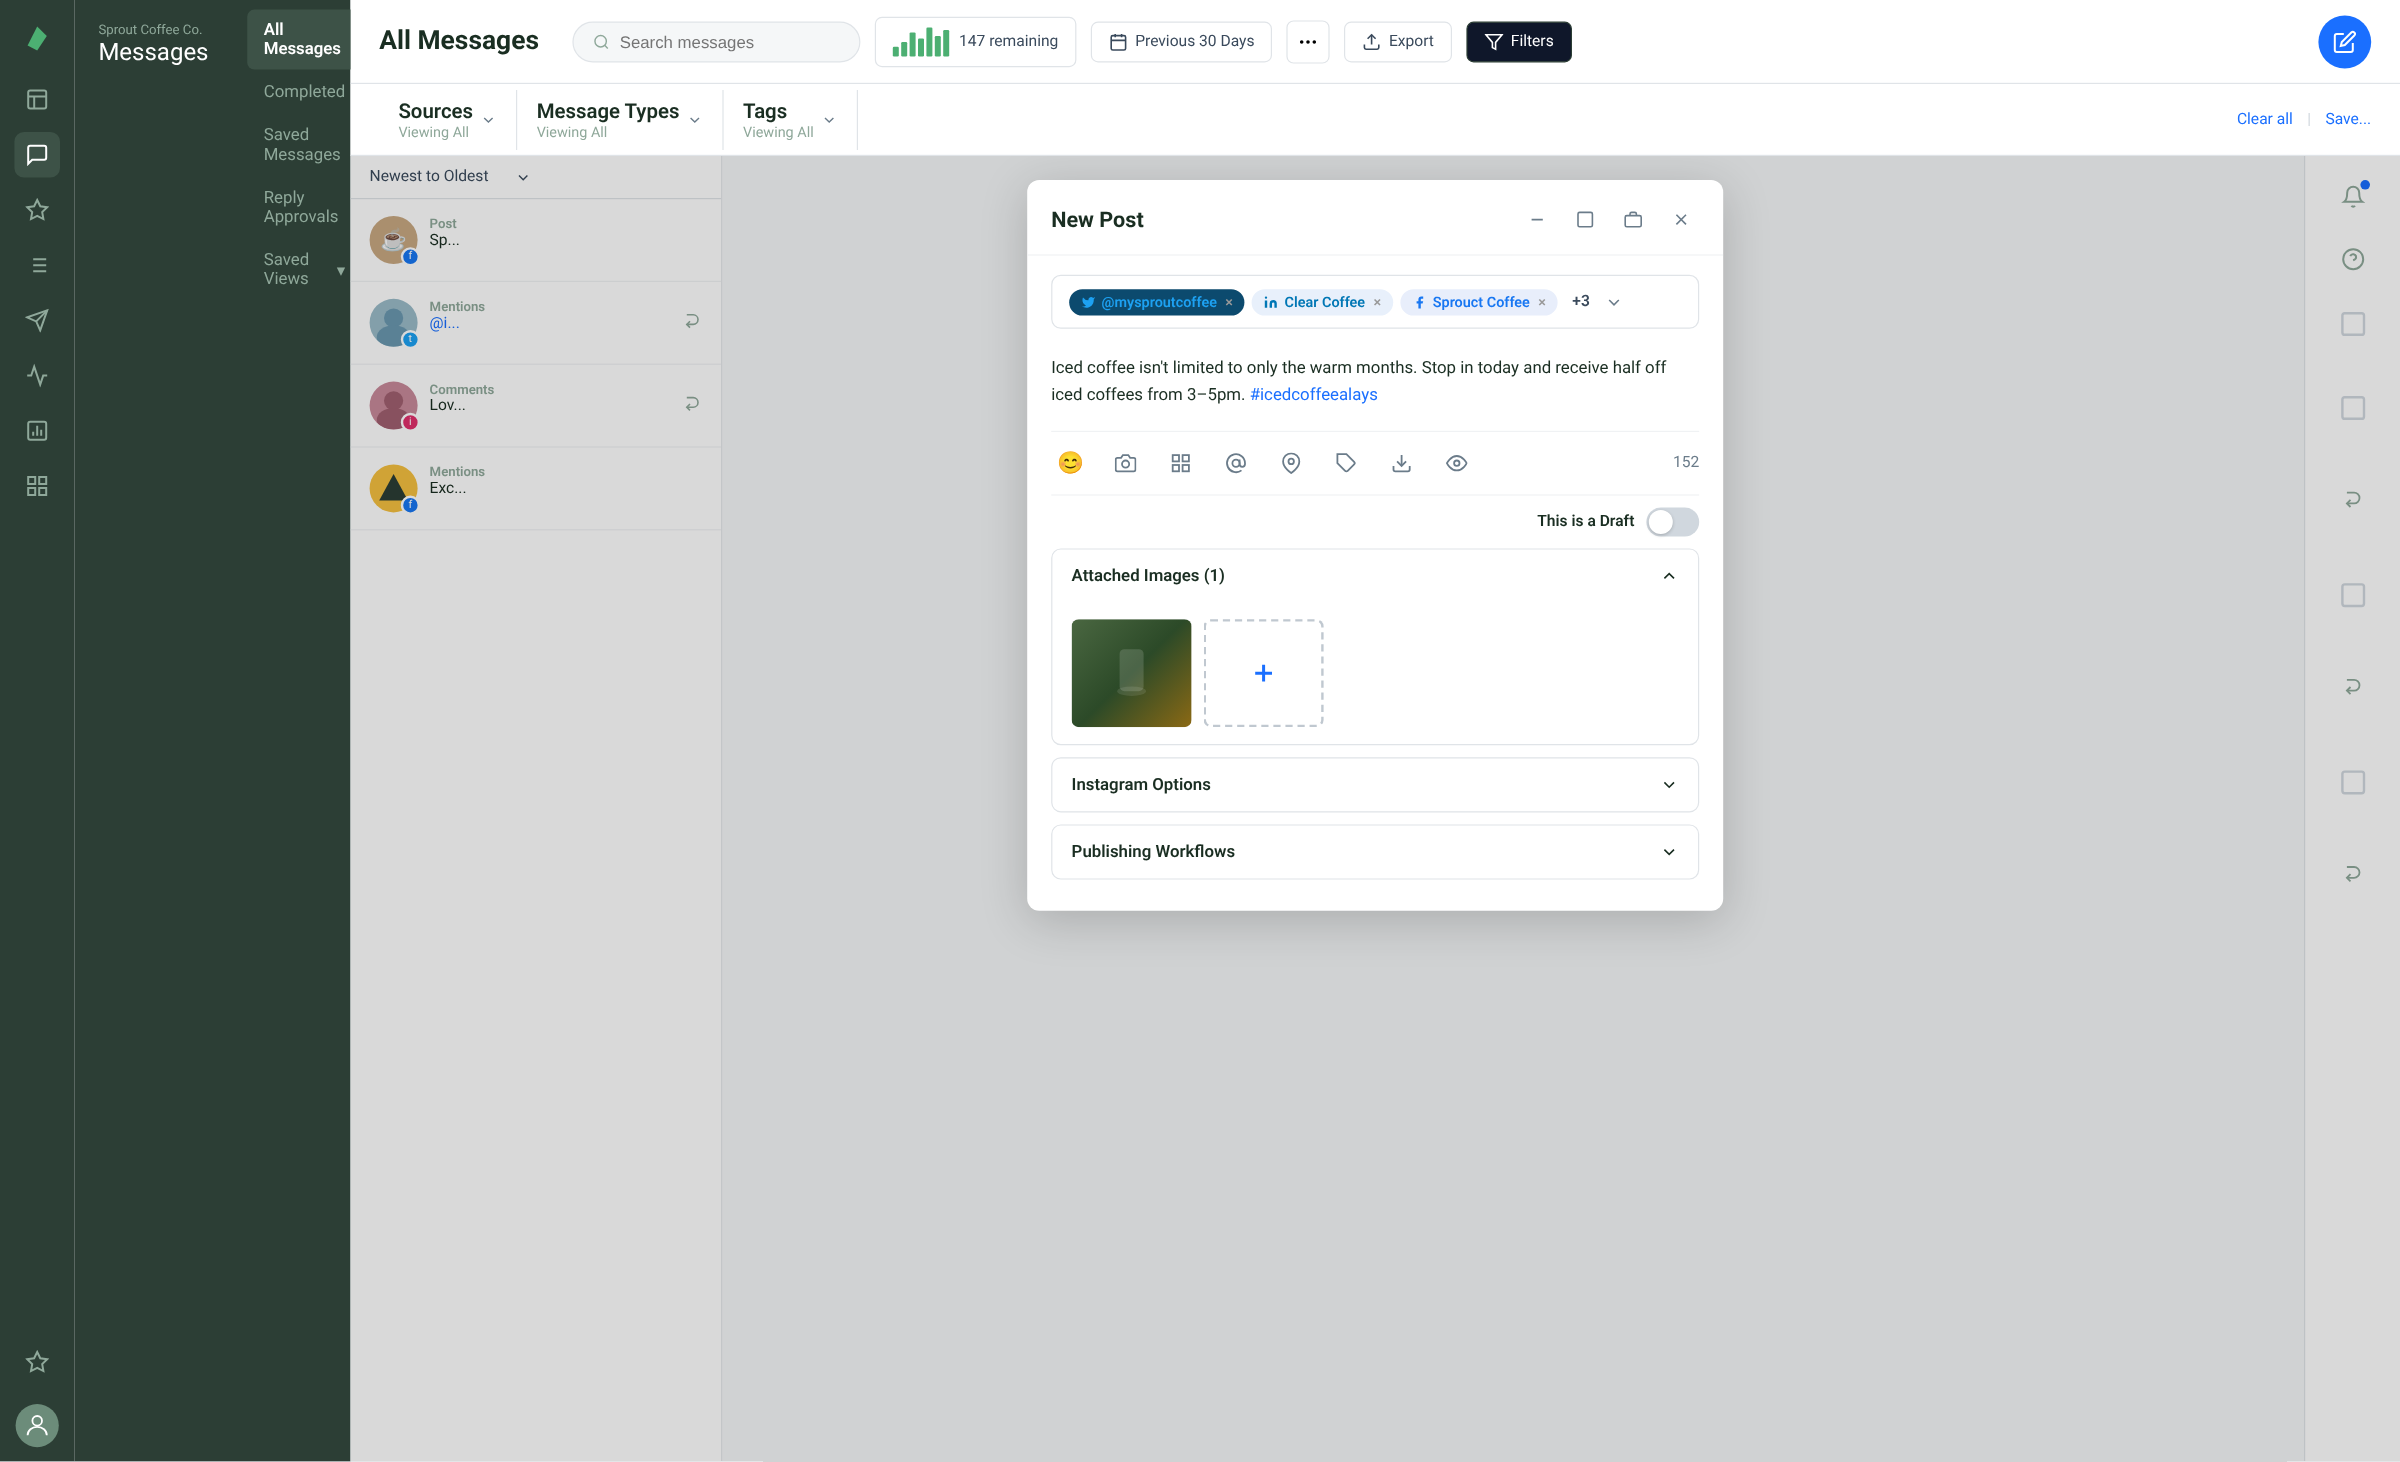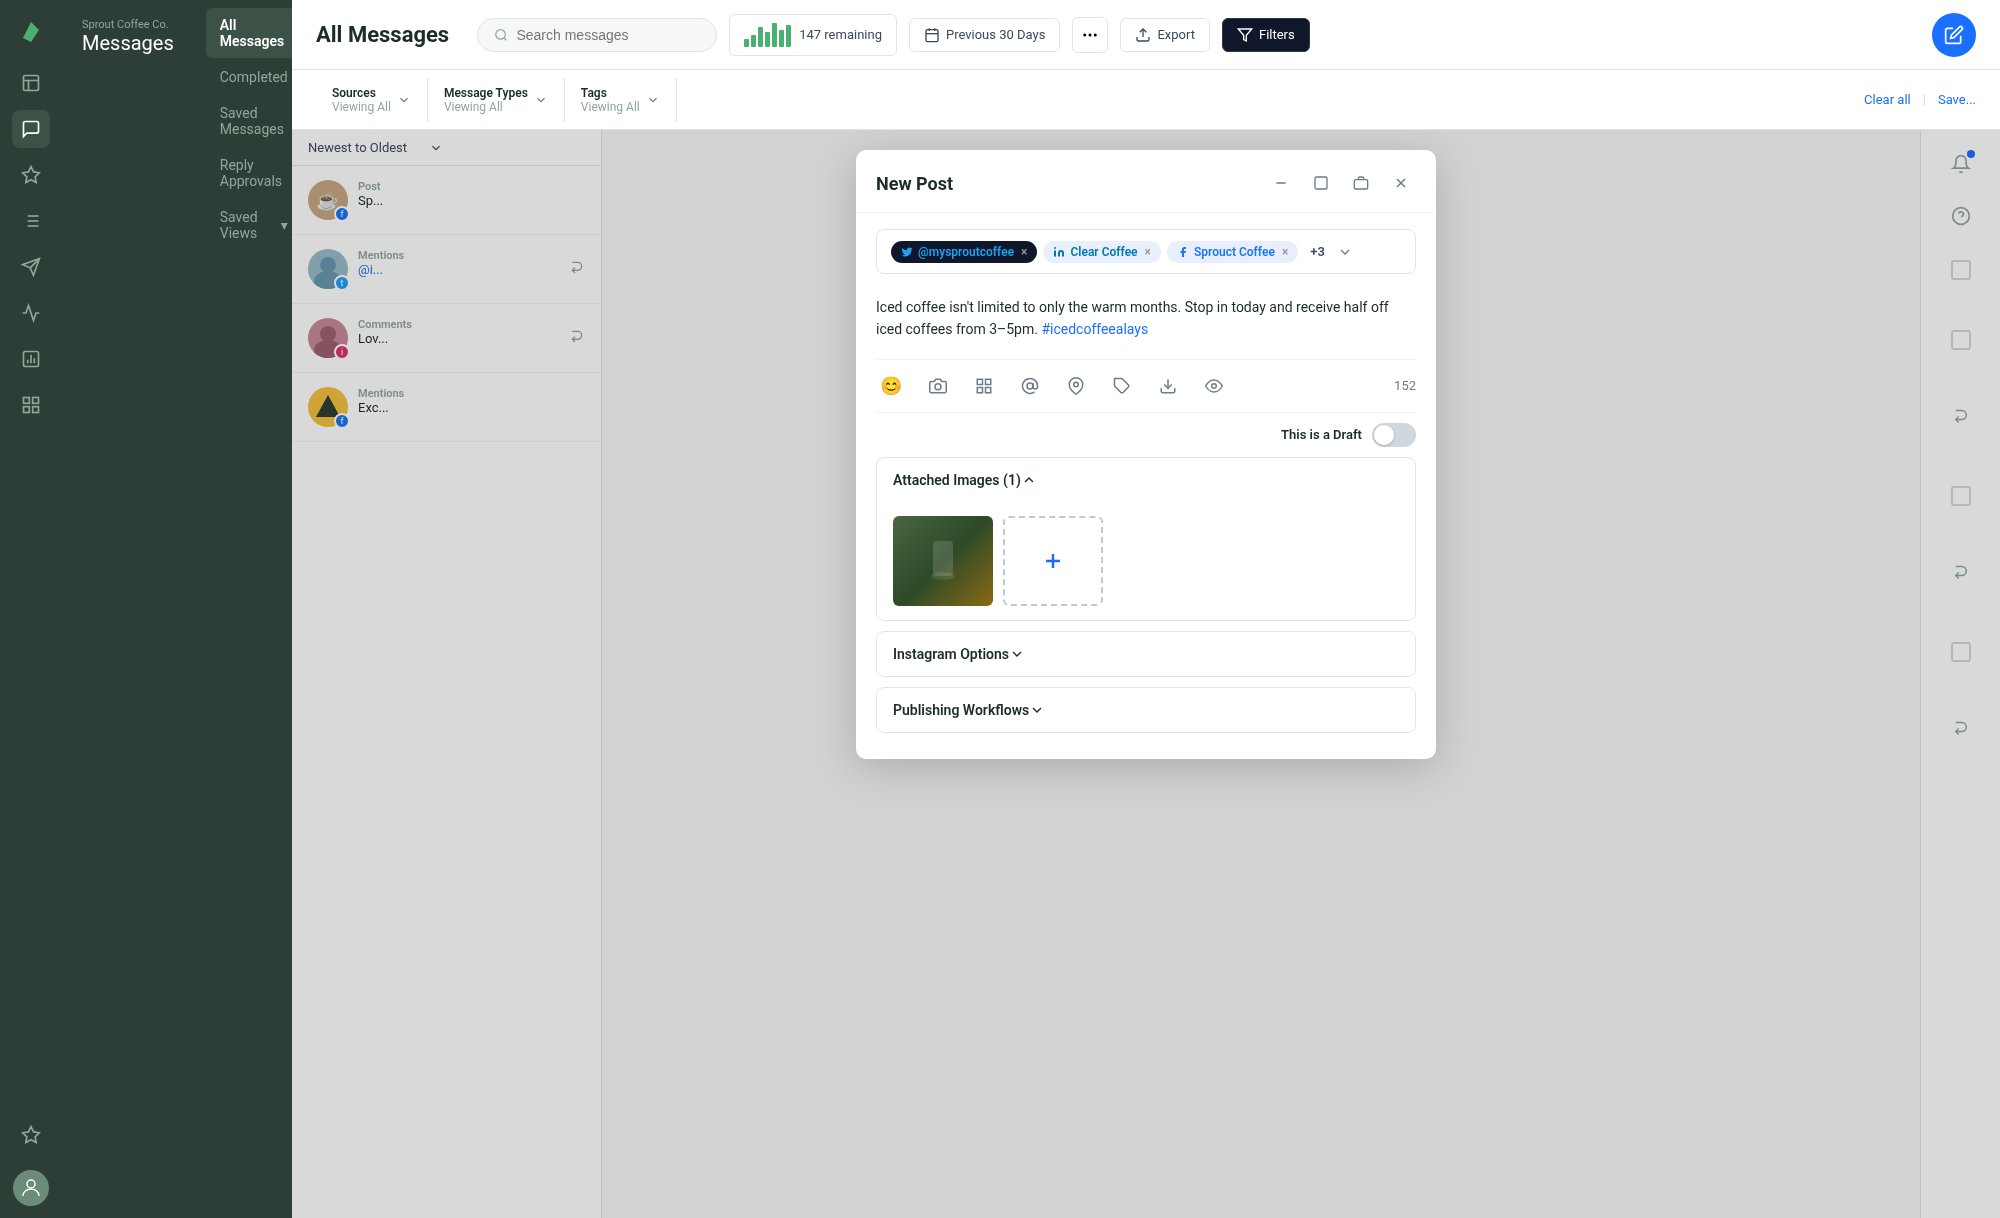--- a/index.html
+++ b/index.html
@@ -34,21 +34,21 @@
     .topbar-remaining { display: flex; align-items: center; gap: 8px; padding: 8px 14px; border: 1px solid #e0e4e8; border-radius: 6px; background: #fff; font-size: 13px; color: #3a4a5c; }
     .bar-chart { display: flex; align-items: flex-end; gap: 2px; height: 24px; }
     .bar { width: 5px; background: #4caf72; border-radius: 1px; }
     .topbar-new-post { background: #1a6fff; color: #fff; border: none; border-radius: 50%; width: 44px; height: 44px; display: flex; align-items: center; justify-content: center; cursor: pointer; font-size: 20px; margin-left: auto; }
     .topbar-dots { padding: 8px; border: 1px solid #e0e4e8; border-radius: 6px; background: #fff; cursor: pointer; display: flex; align-items: center; }
 
     
     .filter-bar { background: #fff; border-bottom: 1px solid #e0e4e8; display: flex; align-items: center; padding: 0 24px; height: 60px; gap: 0; flex-shrink: 0; }
     .filter-item { display: flex; align-items: center; gap: 6px; padding: 8px 16px; cursor: pointer; border-right: 1px solid #e0e4e8; font-size: 13px; color: #3a4a5c; }
     .filter-item:last-child { border-right: none; }
-    .filter-label { font-weight: 600; font-size: 12px; color: #1a2e22; }
+    .filter-label { font-weight: 600; font-size: 17px; color: #1a2e22; }
     .filter-sub { font-size: 12px; color: #8fa89a; }
     .filter-actions { margin-left: auto; display: flex; gap: 12px; align-items: center; font-size: 13px; }
     .clear-all { color: #1a6fff; cursor: pointer; }
     .save-link { color: #1a6fff; cursor: pointer; }
 
     
     .content { flex: 1; display: flex; overflow: hidden; position: relative; }
 
     
     .messages-list { width: 310px; border-right: 1px solid #e0e4e8; background: #fff; overflow-y: auto; flex-shrink: 0; }
@@ -71,42 +71,42 @@
     .modal-header { display: flex; align-items: center; justify-content: space-between; padding: 18px 20px 14px; border-bottom: 1px solid #f0f2f4; }
     .modal-title { font-size: 18px; font-weight: 700; color: #1a2e22; }
     .modal-controls { display: flex; align-items: center; gap: 10px; }
     .modal-ctrl-btn { width: 30px; height: 30px; display: flex; align-items: center; justify-content: center; cursor: pointer; color: #6b7c8a; font-size: 16px; border-radius: 4px; }
 
     .modal-body { padding: 16px 20px; }
 
     
     .account-tags { display: flex; flex-wrap: wrap; gap: 6px; padding: 10px 14px; border: 1px solid #e0e4e8; border-radius: 8px; margin-bottom: 14px; align-items: center; }
     .account-tag { display: flex; align-items: center; gap: 5px; padding: 4px 10px; border-radius: 20px; font-size: 12px; font-weight: 600; }
-    .tag-twitter { background: #0f172a; color: #1da1f2; }
+    .tag-twitter { background: #0c4a6e; color: #1da1f2; }
     .tag-linkedin { background: #e8f0fb; color: #0077b5; }
     .tag-facebook { background: #e8eefb; color: #1877f2; }
     .tag-remove { cursor: pointer; color: #999; font-size: 12px; margin-left: 2px; }
     .tag-expand { background: none; border: none; cursor: pointer; color: #6b7c8a; font-size: 18px; display: flex; align-items: center; }
     .compose-text { font-size: 14px; color: #1a2e22; line-height: 1.6; margin-bottom: 10px; }
     .compose-text a { color: #1a6fff; text-decoration: none; }
 
     
     .compose-toolbar { display: flex; align-items: center; gap: 14px; padding: 10px 0; border-top: 1px solid #f0f2f4; border-bottom: 1px solid #f0f2f4; }
     .compose-tool { width: 32px; height: 32px; display: flex; align-items: center; justify-content: center; cursor: pointer; color: #6b7c8a; font-size: 18px; border-radius: 4px; }
     .char-count { margin-left: auto; font-size: 13px; color: #6b7c8a; }
 
     
     .draft-row { display: flex; align-items: center; justify-content: flex-end; gap: 10px; padding: 10px 0; }
     .draft-label { font-size: 13px; color: #1a2e22; font-weight: 600; }
     .toggle { width: 44px; height: 24px; background: #d0d7de; border-radius: 12px; position: relative; cursor: pointer; }
     .toggle-knob { width: 20px; height: 20px; background: #fff; border-radius: 50%; position: absolute; top: 2px; left: 2px; box-shadow: 0 1px 3px rgba(0,0,0,0.2); }
 
     
     .section { border: 1px solid #e0e4e8; border-radius: 8px; margin-bottom: 10px; overflow: hidden; }
-    .section-header { display: flex; align-items: center; padding: 14px 16px; cursor: pointer; font-size: 14px; font-weight: 600; color: #1a2e22; }
+    .section-header { display: flex; align-items: center; justify-content: space-between; padding: 14px 16px; cursor: pointer; font-size: 14px; font-weight: 600; color: #1a2e22; }
 
     
     .images-row { display: flex; gap: 10px; padding: 14px 16px; }
     .image-thumb { width: 100px; height: 90px; border-radius: 6px; overflow: hidden; background: #6b8c6a; }
     .image-add { width: 100px; height: 90px; border-radius: 6px; border: 2px dashed #c0c8d0; display: flex; align-items: center; justify-content: center; cursor: pointer; color: #1a6fff; font-size: 24px; }
 
     
     .modal-footer { display: flex; align-items: center; justify-content: flex-end; padding: 14px 20px; border-top: 1px solid #f0f2f4; gap: 0; }
     .btn-schedule { background: #1a6fff; color: #fff; border: none; padding: 10px 22px; border-radius: 6px 0 0 6px; font-size: 14px; font-weight: 600; cursor: pointer; }
     .btn-schedule-arrow { background: #1a6fff; color: #fff; border: none; border-left: 1px solid #2060cc; padding: 10px 10px; border-radius: 0 6px 6px 0; cursor: pointer; font-size: 14px; }

